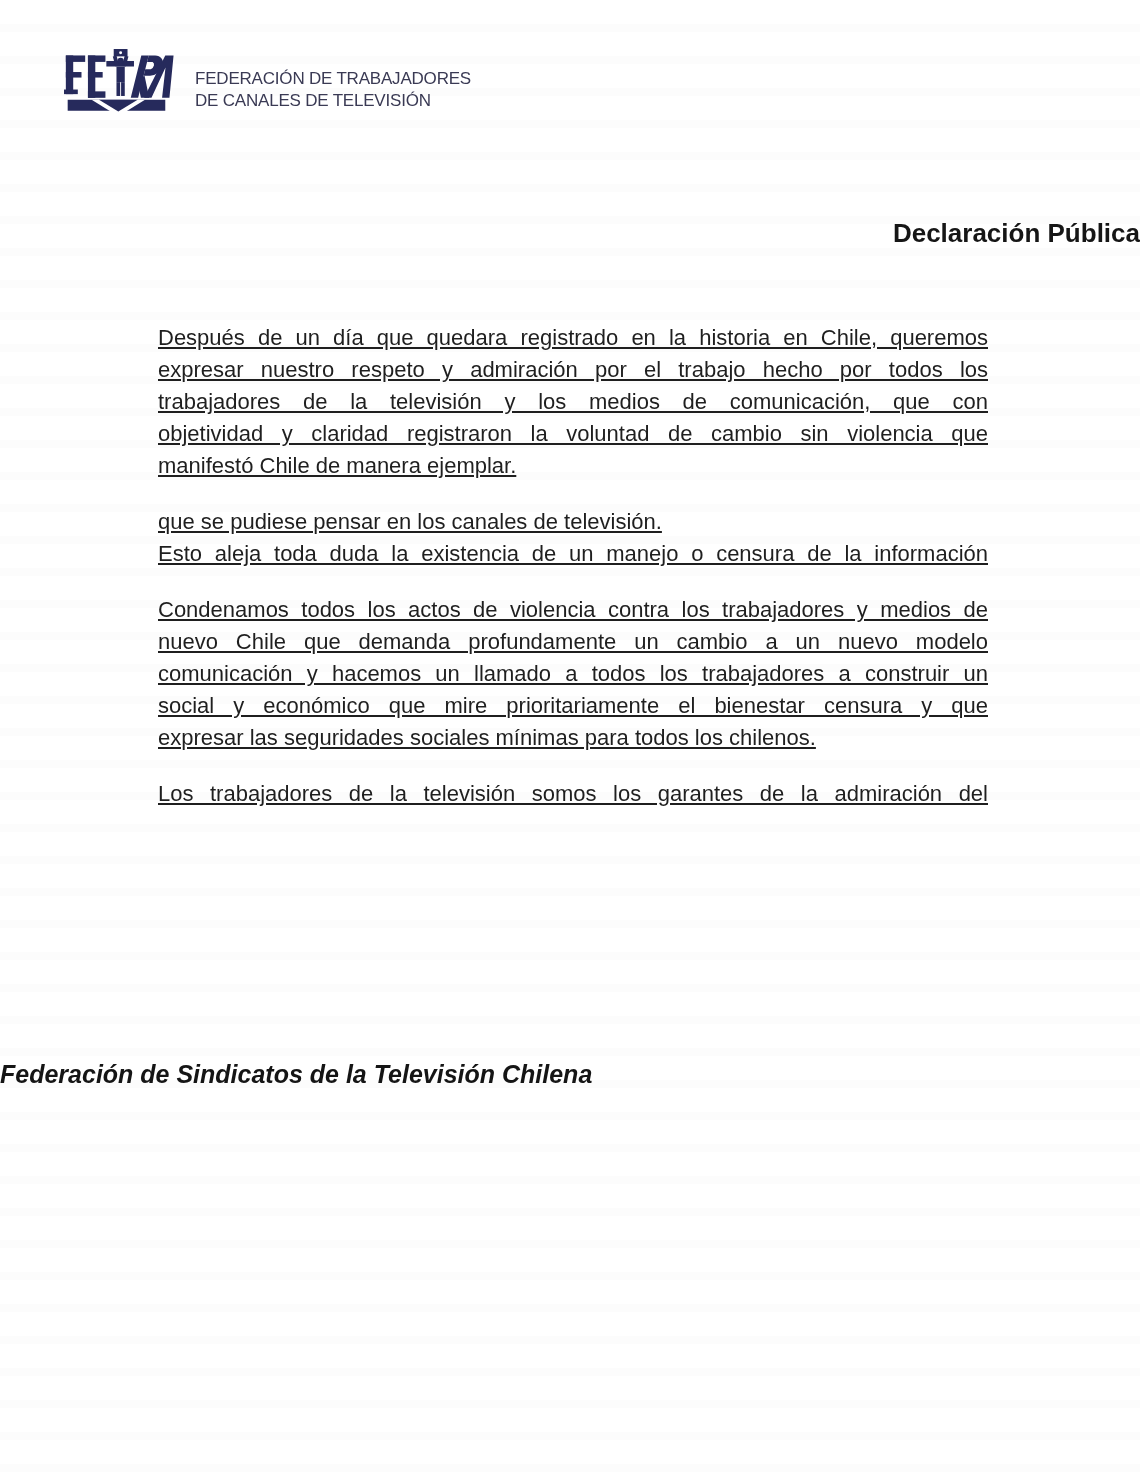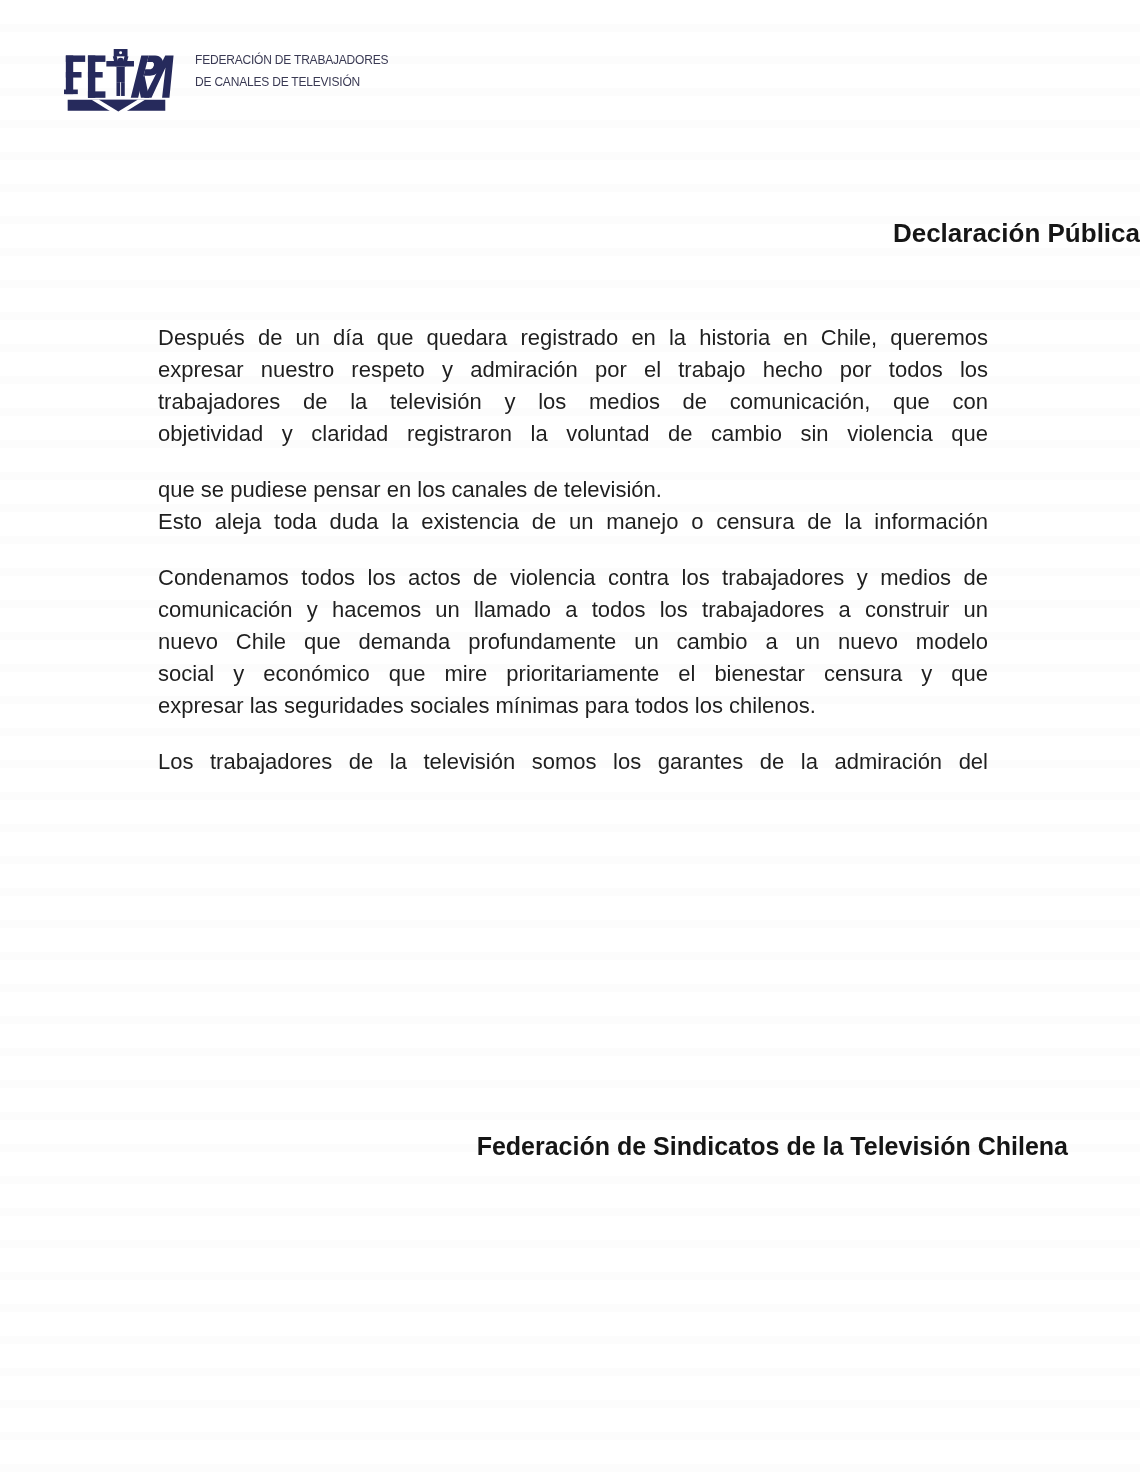--- a/index.html
+++ b/index.html
@@ -24,22 +24,22 @@
   .logo-row {
     position: absolute;
     top: 48px;
     left: 64px;
     display: flex;
     align-items: flex-start;
     gap: 15px;
   }
   .logo-mark { display: block; }
   .logo-text {
-    margin-top: 2px;
-    font-size: 12px;
+    margin-top: 20px;
+    font-size: 17px;
     line-height: 21.5px;
     letter-spacing: -0.2px;
     color: #3a3a54;
     white-space: nowrap;
   }
 
   
   .doc-title {
     position: absolute;
     top: 218px;
@@ -54,38 +54,39 @@
   
   .content {
     position: absolute;
     top: 322px;
     left: 158px;
     width: 830px;
     font-size: 22px;
     line-height: 32px;
     color: #1f1f1f;
   }
-  .para { margin-bottom: 24px; }
+  .para { margin-bottom: 24px; text-decoration: underline; }
   .jline {
     text-align: justify;
     text-align-last: justify;
     white-space: normal;
   }
   .jline.last { text-align-last: left; }
 
   
   .signature {
     position: absolute;
-    top: 1132px;
+    top: 1060px;
     left: 0;
     width: 1068px;
-    text-align: right;
+    text-align: left;
     font-size: 25px;
     font-weight: bold;
     color: #151515;
+    font-style: italic;
   }
 </style>
 </head>
 <body>
 
 <div class="page">
 
   <div class="logo-row">
     <svg class="logo-mark" width="116" height="72" viewBox="0 0 126 78" xmlns="http://www.w3.org/2000/svg">
       <g fill="#262a5c">
@@ -138,31 +139,32 @@
 
   <h1 class="doc-title">Declaración Pública</h1>
 
   <div class="content">
 
     <div class="para">
       <div class="jline">Después de un día que quedara registrado en la historia en Chile, queremos</div>
       <div class="jline">expresar nuestro respeto y admiración por el trabajo hecho por todos los</div>
       <div class="jline">trabajadores de la televisión y los medios de comunicación, que con</div>
       <div class="jline">objetividad y claridad registraron la voluntad de cambio sin violencia que</div>
+      <div class="jline last">manifestó Chile de manera ejemplar.</div>
     </div>
 
     <div class="para">
       <div class="jline last">que se pudiese pensar en los canales de televisión.</div>
       <div class="jline">Esto aleja toda duda la existencia de un manejo o censura de la información</div>
     </div>
 
     <div class="para">
       <div class="jline">Condenamos todos los actos de violencia contra los trabajadores y medios de</div>
+      <div class="jline">nuevo Chile que demanda profundamente un cambio a un nuevo modelo</div>
       <div class="jline">comunicación y hacemos un llamado a todos los trabajadores a construir un</div>
-      <div class="jline">nuevo Chile que demanda profundamente un cambio a un nuevo modelo</div>
       <div class="jline">social y económico que mire prioritariamente el bienestar censura y que</div>
       <div class="jline last">expresar las seguridades sociales mínimas para todos los chilenos.</div>
     </div>
 
     <div class="para">
       <div class="jline">Los trabajadores de la televisión somos los garantes de la admiración del</div>
     </div>
 
   </div>
 

